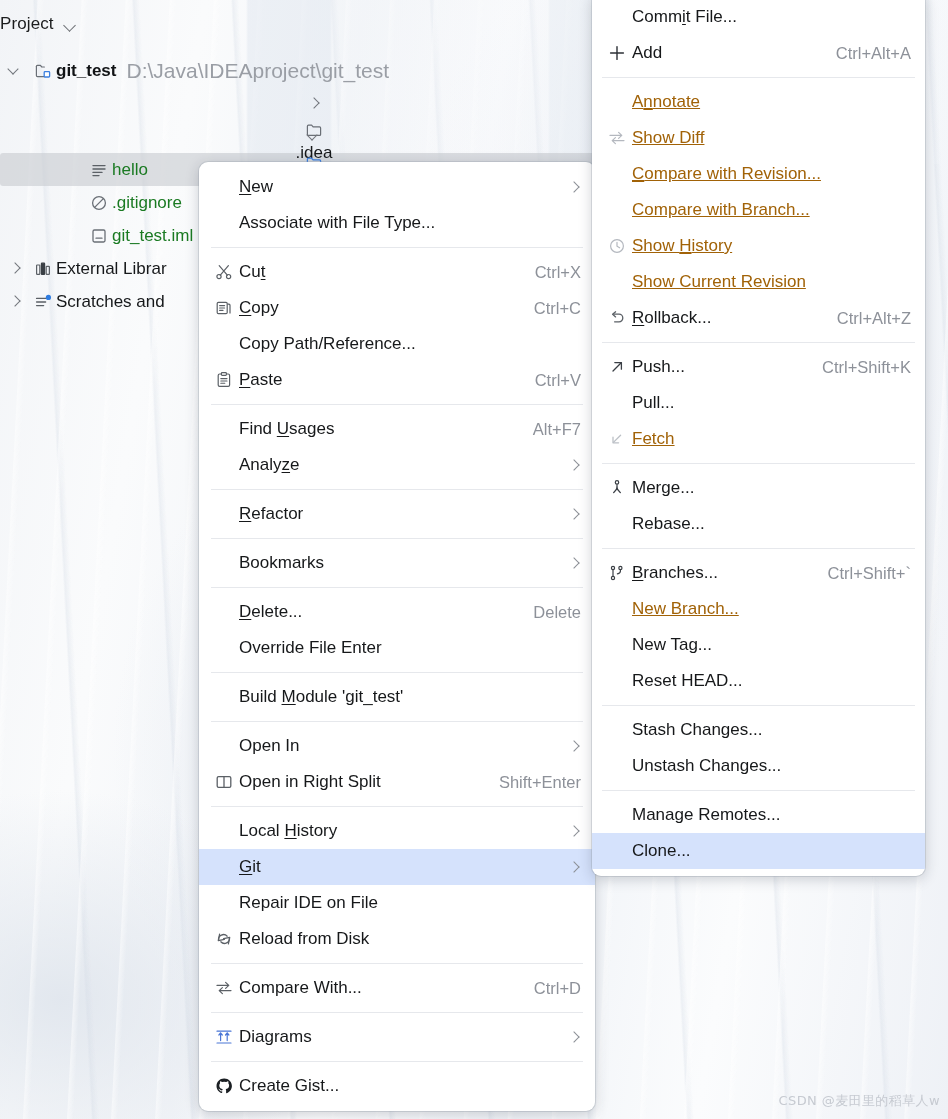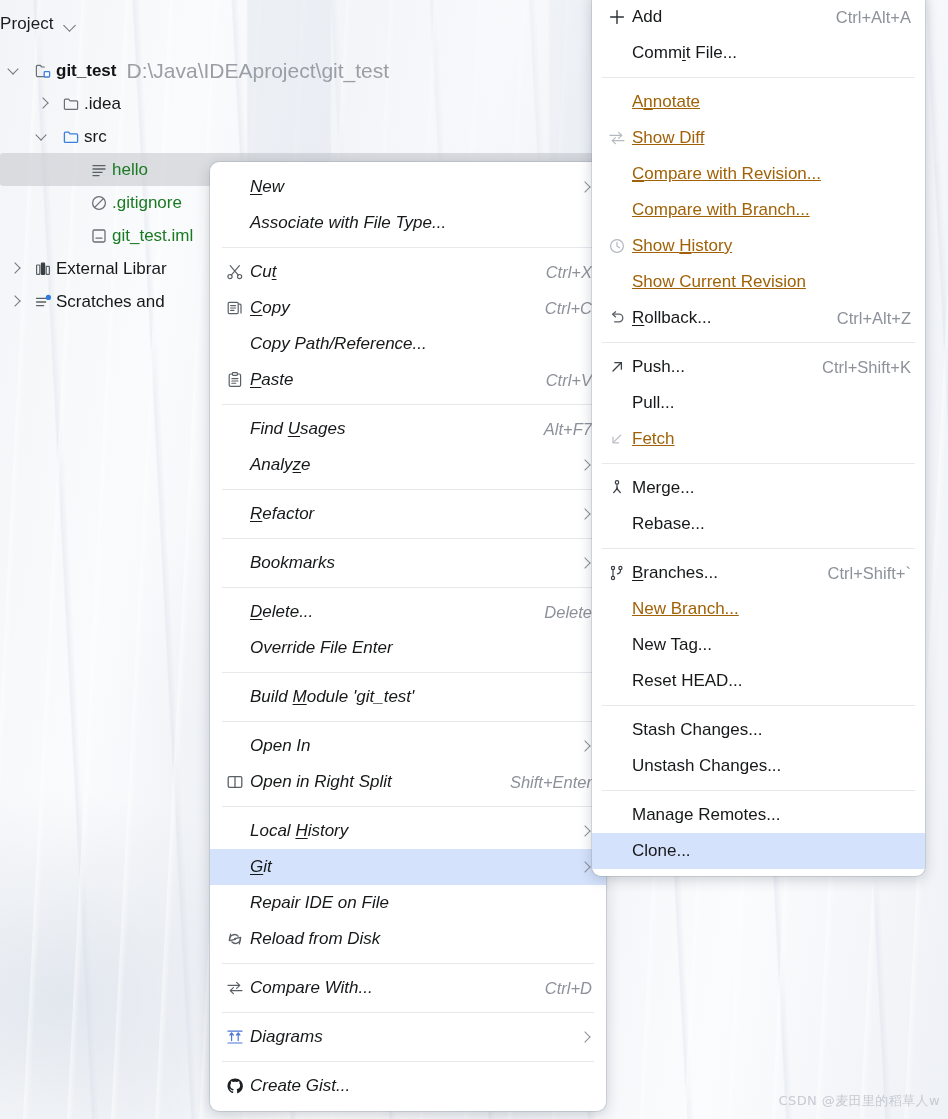--- a/index.html
+++ b/index.html
@@ -85,34 +85,34 @@
     content:""; position:absolute; left:9px; top:11px;
     width: 7px; height: 7px;
     border-right: 1.7px solid #72767c; border-bottom: 1.7px solid #72767c;
     transform: rotate(45deg);
   }
   .tnode-icon { width: 26px; flex: 0 0 26px; display:flex; align-items:center; justify-content:center; }
   .tlabel { }
   .tlabel.green { color: #1a7a22; }
   .tlabel.bold { font-weight: bold; color: #111315; }
   .tpath { color: #9a9ea5; margin-left: 10px; font-size: 21px; }
-  .indent-1 { padding-left: 28px; }
+  .indent-1 { padding-left: 28px; flex-direction: column; }
   .indent-2 { padding-left: 56px; }
 
   
   .menu {
     position: absolute;
     background: #ffffff;
     border-radius: 9px;
     box-shadow: 0 3px 14px rgba(30,40,60,.22), 0 0 0 1px rgba(160,168,180,.30);
     padding: 7px 0;
     font-size: 17px;
     color: #16181a;
   }
-  #context-menu { left: 210px; top: 162px; width: 396px; font-style: italic; }
+  #context-menu { left: 199px; top: 162px; width: 396px; }
   #git-submenu  { left: 592px; top: -8px;  width: 333px; border-radius: 9px; }
 
   .mi {
     display: flex; align-items: center;
     height: 36px; padding: 0 14px 0 10px;
     white-space: nowrap; position: relative;
   }
   .mi.hl { background: #d5e2fc; }
   .mi.disabled { color: #a16207; text-decoration: underline; }
   .mi-icon {
@@ -395,31 +395,31 @@
         <svg width="18" height="18" viewBox="0 0 18 18" fill="none">
           <path d="M9 1.4C4.8 1.4 1.5 4.7 1.5 8.9c0 3.3 2.2 6.1 5.2 7.1.4.1.5-.2.5-.4v-1.3c-2.1.5-2.6-1-2.6-1-.3-.9-.9-1.1-.9-1.1-.7-.5.1-.5.1-.5.8.1 1.2.8 1.2.8.7 1.2 1.8.9 2.3.7.1-.5.3-.9.5-1.1-1.7-.2-3.5-.9-3.5-3.8 0-.9.3-1.5.8-2.1-.1-.2-.3-.9.1-2 0 0 .6-.2 2.1.8a7.2 7.2 0 0 1 3.8 0c1.5-1 2.1-.8 2.1-.8.4 1.1.2 1.8.1 2 .5.6.8 1.2.8 2.1 0 2.9-1.8 3.6-3.5 3.8.3.3.5.8.5 1.5v2.2c0 .2.1.5.6.4 3-1 5.2-3.8 5.2-7.1 0-4.2-3.4-7.5-7.5-7.5z" fill="#1b1f23"></path>
         </svg>
       </span>
       <span class="mi-label">Create Gist...</span>
     </div>
   </div>
 
 <div class="menu" id="git-submenu">
     <div class="mi">
+      <span class="mi-icon"></span>
+      <span class="mi-label">Comm<u>i</u>t File...</span>
+    </div>
+    <div class="mi">
       <span class="mi-icon">
         <svg width="18" height="18" viewBox="0 0 18 18" fill="none">
           <path d="M9 2.6v12.8M2.6 9h12.8" stroke="#2c3036" stroke-width="1.4" stroke-linecap="round"></path>
         </svg>
       </span>
       <span class="mi-label">Add</span>
       <span class="mi-short">Ctrl+Alt+A</span>
-    </div>
-    <div class="mi">
-      <span class="mi-icon"></span>
-      <span class="mi-label">Comm<u>i</u>t File...</span>
     </div>
     <div class="sep"></div>
     <div class="mi disabled">
       <span class="mi-icon"></span>
       <span class="mi-label">A<u>n</u>notate</span>
     </div>
     <div class="mi disabled">
       <span class="mi-icon">
         <svg width="18" height="18" viewBox="0 0 18 18" fill="none">
           <path d="M2 6.4h11.4M10.6 3.4 13.8 6.4 10.6 9.4" stroke="#b4b8bf" stroke-width="1.2" stroke-linecap="round" stroke-linejoin="round"></path>

